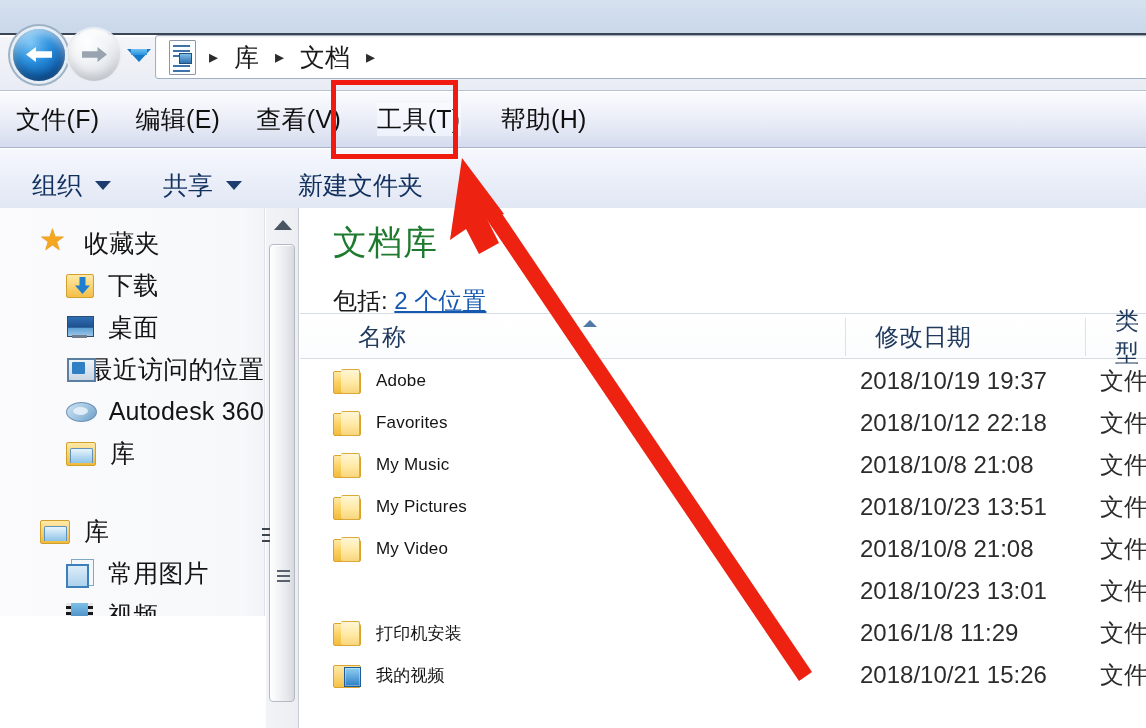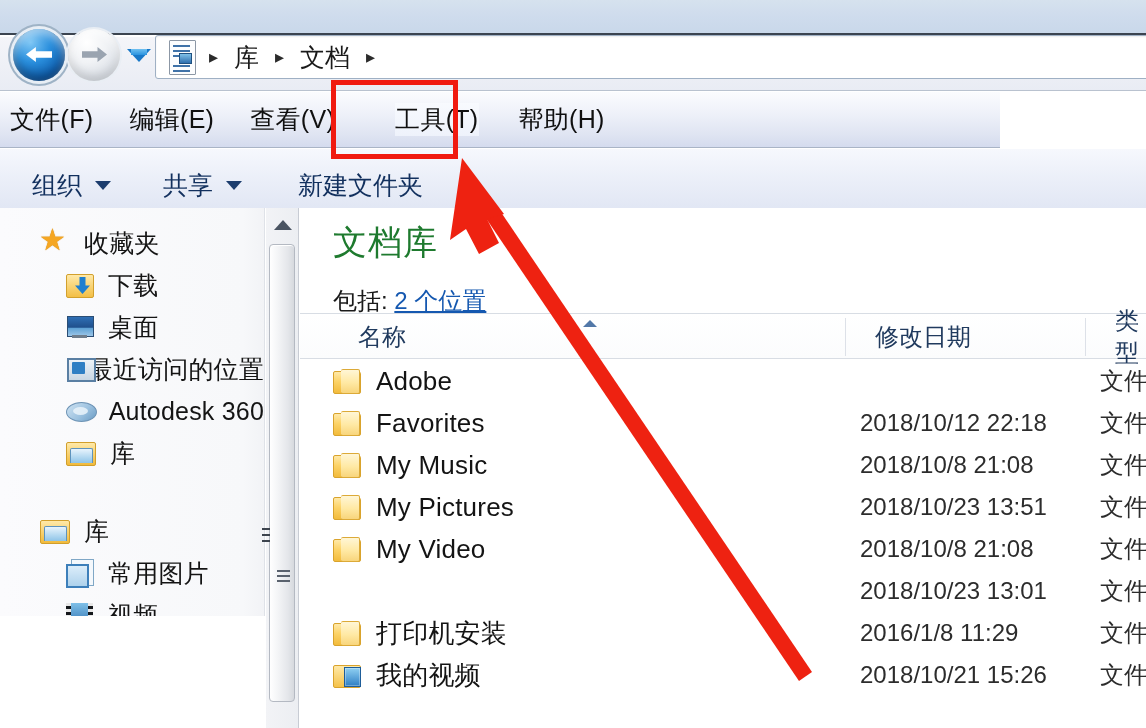--- a/index.html
+++ b/index.html
@@ -73,24 +73,24 @@
   }
   .crumb {
     font-size:25px; color:#1a1a1a; padding:0 4px; white-space:nowrap;
   }
   .sep {
     color:#2b2b2b; font-size:18px; padding:0 12px; line-height:1;
   }
 
   
   .menubar {
-    position:absolute; left:0; top:92px; width:1000px; height:56px;
+    position:absolute; left:0; top:92px; width:1146px; height:56px;
     background:linear-gradient(to bottom,#fbfcfe 0%,#eef1f9 40%,#dfe4f2 78%,#d4dbee 100%);
     border-bottom:1px solid #a9b4c6;
-    display:flex; align-items:center; padding-left:10px;
+    display:flex; align-items:center; padding-left:16px;
   }
   .menuitem {
     font-size:25px; color:#101010; margin-right:36px; white-space:nowrap; letter-spacing:.3px;
   }
   .menuitem.hl {
     background:linear-gradient(to bottom,#f8fafe,#eef2fb);
   }
 
   
   .toolbar {
@@ -168,21 +168,21 @@
   .coldiv { position:absolute; top:4px; width:1px; height:38px; background:#dde1e8; }
   .sortcaret {
     position:absolute; left:283px; top:6px; width:0;height:0;
     border-left:7px solid transparent;border-right:7px solid transparent;
     border-bottom:7px solid #5278a8;
   }
 
   .rows { position:absolute; left:0; top:152px; width:846px; }
   .row { display:flex; align-items:center; height:42px; position:relative; }
   .cellname { position:absolute; left:33px; display:flex; align-items:center; white-space:nowrap; }
-  .cellname .txt { font-size:26px; color:#141414; margin-left:15px; letter-spacing:.2px; }
+  .cellname .txt { font-size:17px; color:#141414; margin-left:15px; letter-spacing:.2px; }
   .celldate { position:absolute; left:560px; font-size:24px; color:#2c2c2c; white-space:nowrap; }
   .celltype { position:absolute; left:800px; font-size:24px; color:#2c2c2c; white-space:nowrap; }
 
   
   .ico { display:inline-block; position:relative; }
 
   .i-folder { width:28px; height:24px; }
   .i-folder::before{
     content:""; position:absolute; left:0; top:2px; width:26px; height:21px; border-radius:2px 3px 2px 2px;
     background:linear-gradient(to bottom,#ffe9a8 0%,#fcd368 45%,#f2bb3c 100%);
@@ -327,21 +327,21 @@
     <span class="crumb">库</span>
     <span class="sep">▸</span>
     <span class="crumb">文档</span>
     <span class="sep">▸</span>
   </div>
 
   <div class="menubar">
     <span class="menuitem">文件(F)</span>
     <span class="menuitem">编辑(E)</span>
     <span class="menuitem">查看(V)</span>
-    <span class="menuitem hl" style="margin-right:40px;margin-left:24px;">工具(T)</span>
+    <span class="menuitem hl" style="margin-right:40px;">工具(T)</span>
     <span class="menuitem">帮助(H)</span>
   </div>
 
   <div class="toolbar">
     <span class="tbitem">
       <span>组织</span>
       <i class="tbcaret"></i>
     </span>
     <span class="tbitem" style="margin-right:56px;">
       <span>共享</span>
@@ -446,20 +446,21 @@
         </div>
       </div>
 
       <div class="rows">
 
         <div class="row">
           <span class="cellname">
             <span class="ico i-folder"></span>
             <span class="txt">Adobe</span>
           </span>
+          <span class="celldate">2018/10/19 19:37</span>
           <span class="celltype">文件</span>
         </div>
 
         <div class="row">
           <span class="cellname">
             <span class="ico i-folder"></span>
             <span class="txt">Favorites</span>
           </span>
           <span class="celldate">2018/10/12 22:18</span>
           <span class="celltype">文件</span>

